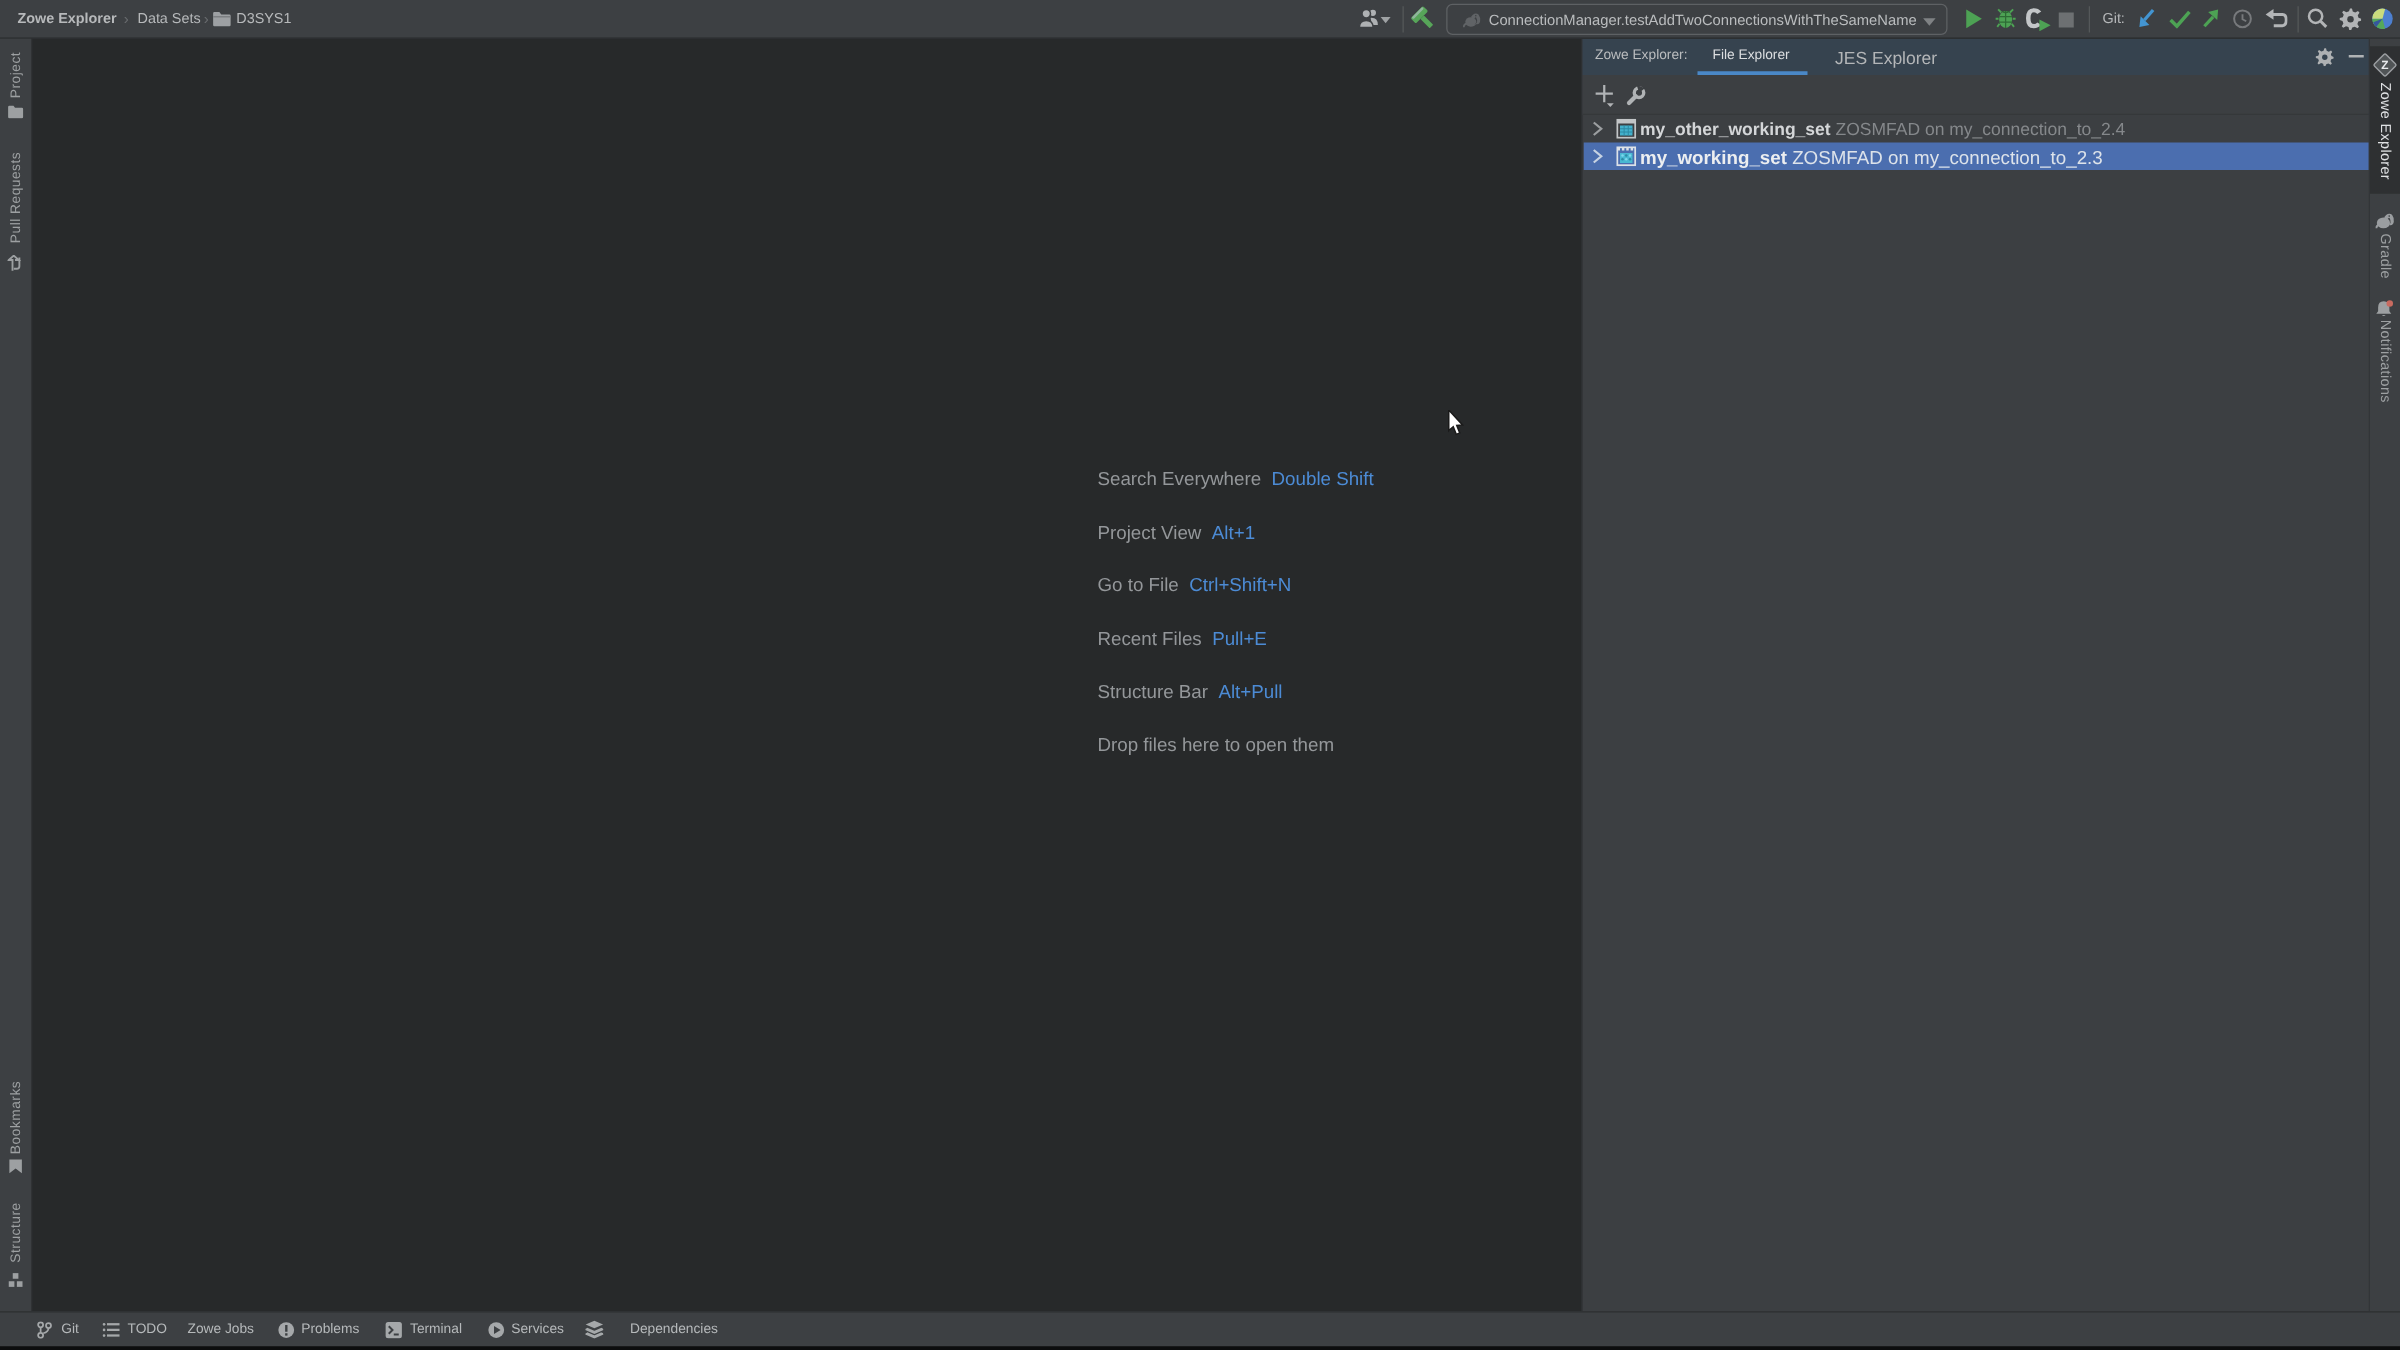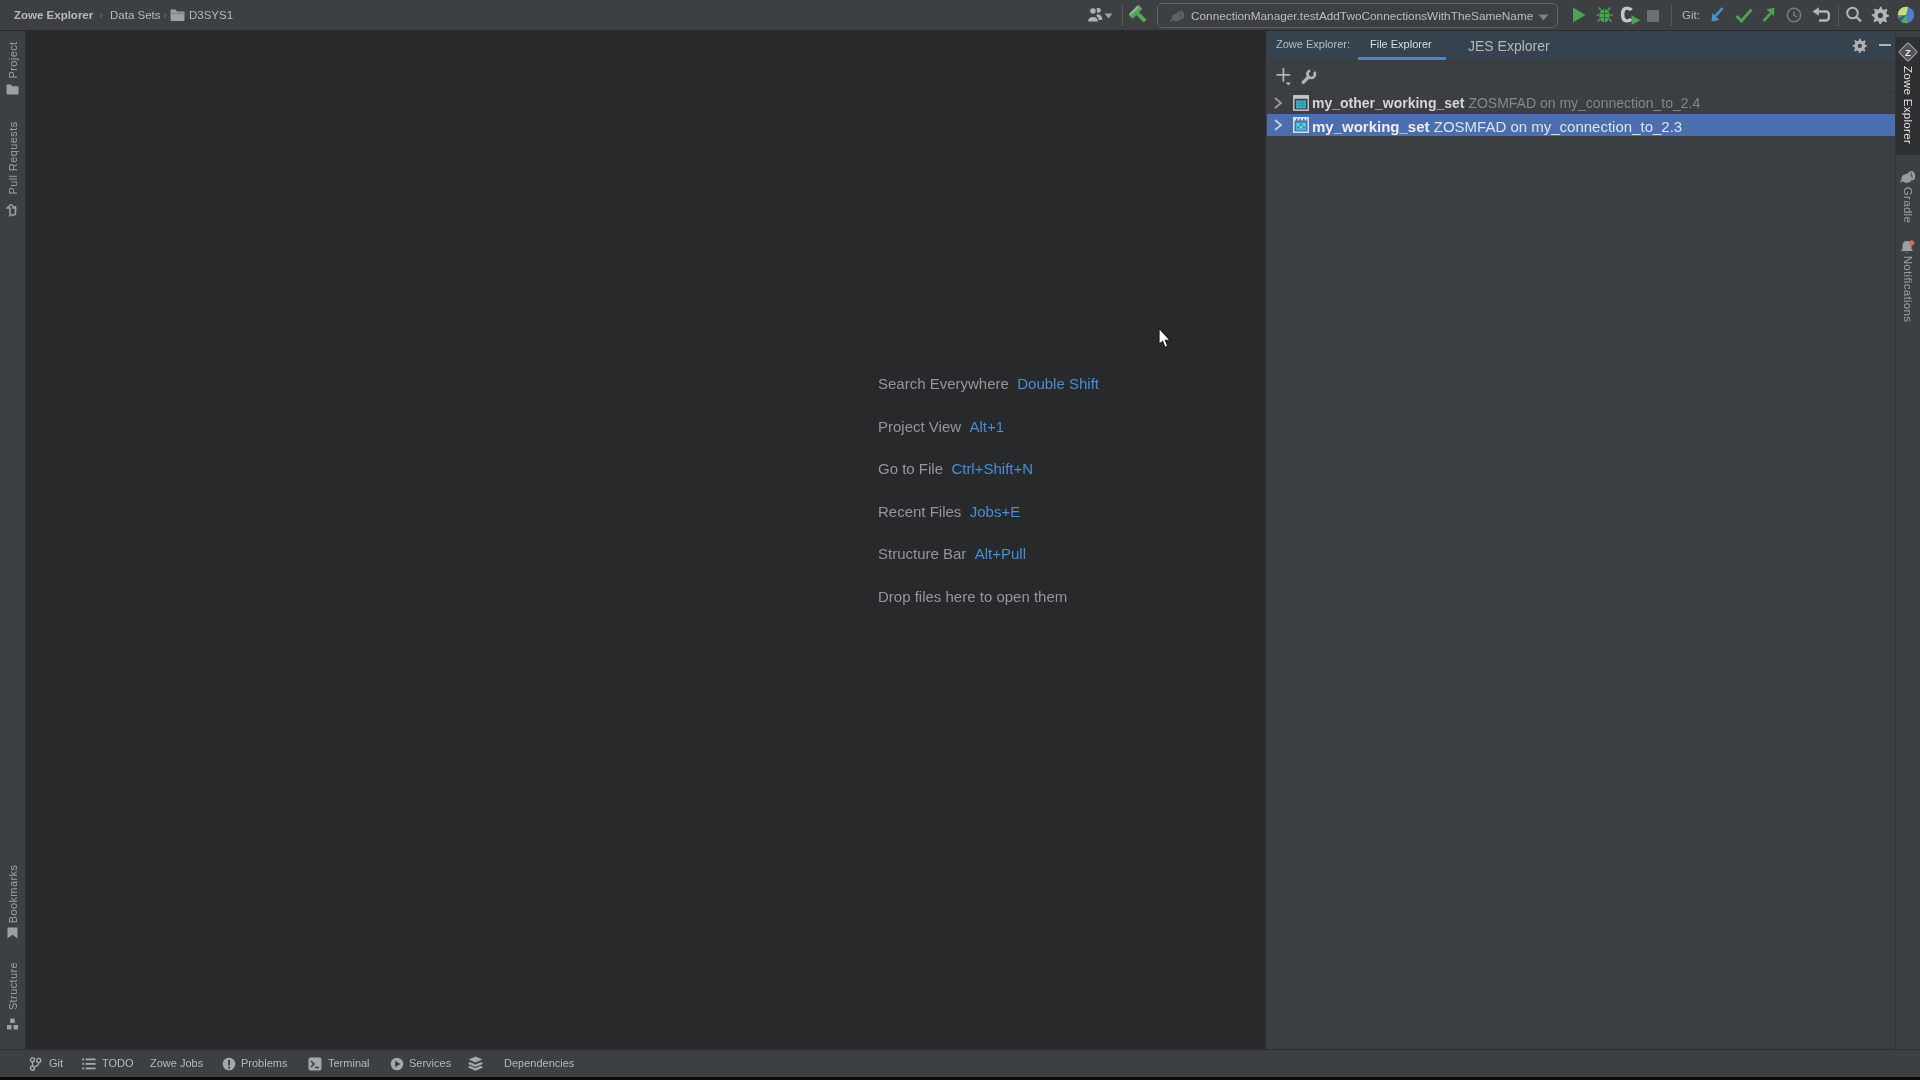--- a/index.html
+++ b/index.html
@@ -33,21 +33,21 @@
 .icon { position:absolute; }
 </style>
 </head>
 <body>
 <div id="frame">
 
   <div id="editor" class="abs">
     <div class="hintline" style="left:824px; top:344px;"><span class="hl">Search Everywhere</span>&nbsp;&nbsp;<span class="hs">Double Shift</span></div>
     <div class="hintline" style="left:824px; top:387px;"><span class="hl">Project View</span>&nbsp;&nbsp;<span class="hs">Alt+1</span></div>
     <div class="hintline" style="left:824px; top:429px;"><span class="hl">Go to File</span>&nbsp;&nbsp;<span class="hs">Ctrl+Shift+N</span></div>
-    <div class="hintline" style="left:824px; top:472px;"><span class="hl">Recent Files</span>&nbsp;&nbsp;<span class="hs">Jobs+E</span></div>
+    <div class="hintline" style="left:824px; top:472px;"><span class="hl">Recent Files</span>&nbsp;&nbsp;<span class="hs">Pull+E</span></div>
     <div class="hintline" style="left:824px; top:514px;"><span class="hl">Structure Bar</span>&nbsp;&nbsp;<span class="hs">Alt+Pull</span></div>
     <div class="hintline" style="left:824px; top:557px;"><span class="hl">Drop files here to open them</span></div>
     <svg class="icon" style="left:1132px; top:297px;" width="14" height="21" viewBox="0 0 14 21">
       <polygon points="1,0 1,16.5 4.6,13.4 7,19.5 9.8,18.3 7.4,12.4 12,12 " fill="#ffffff" stroke="#1a1a1a" stroke-width="1.2"></polygon>
     </svg>
   </div>
 
   <div id="tw" class="abs">
     <div id="twhead">
       <span style="position:absolute;left:10px;top:7px;font-size:11px;color:#bbbdbf;">Zowe Explorer:</span>

